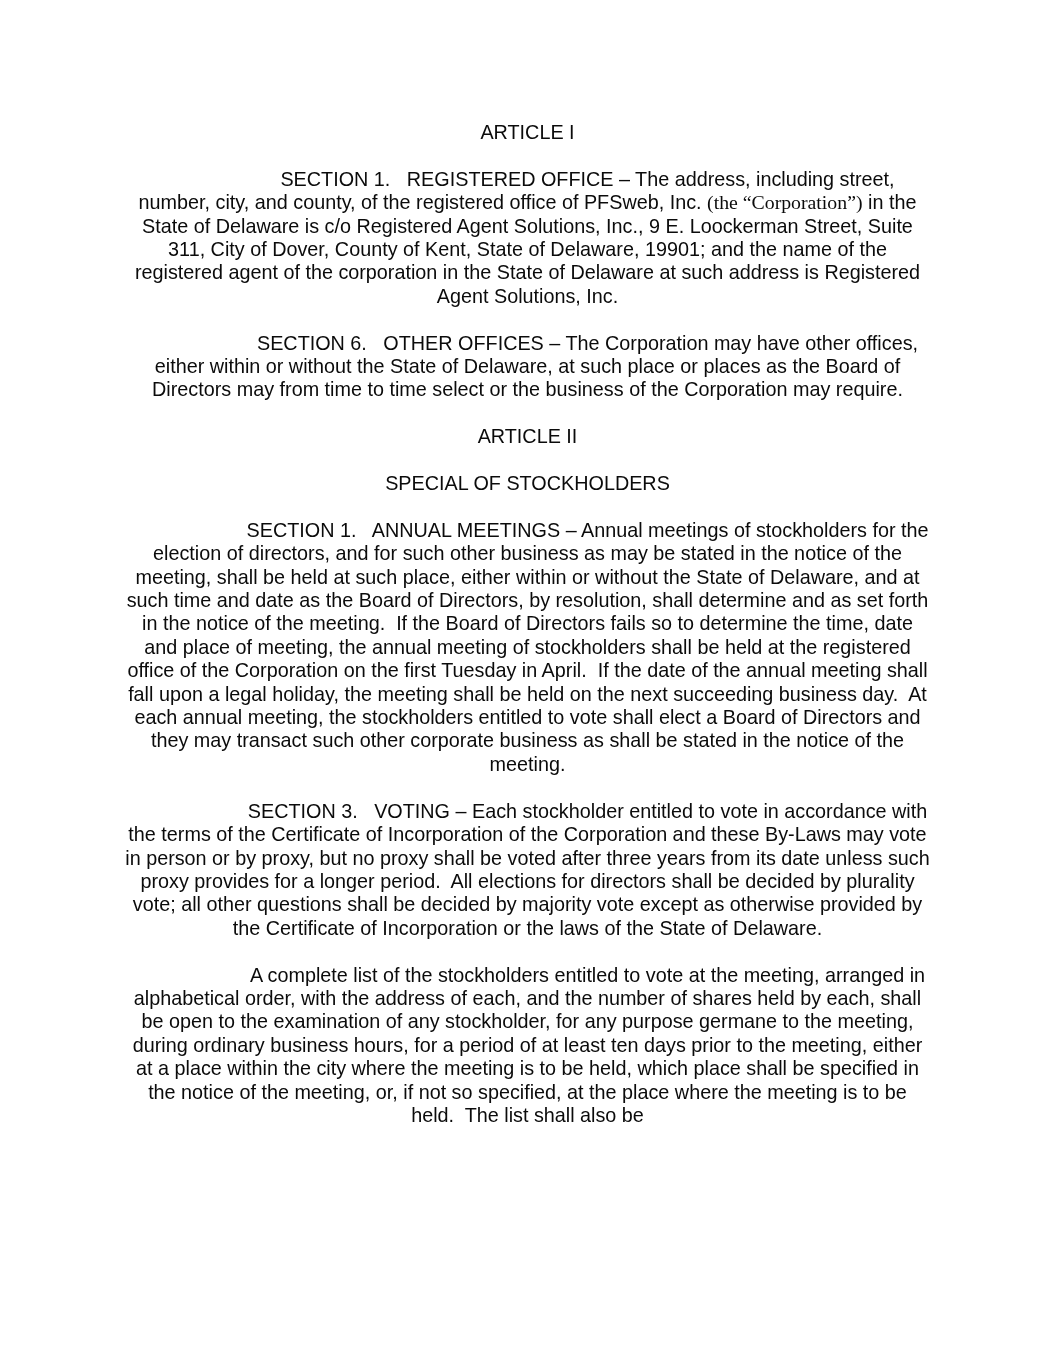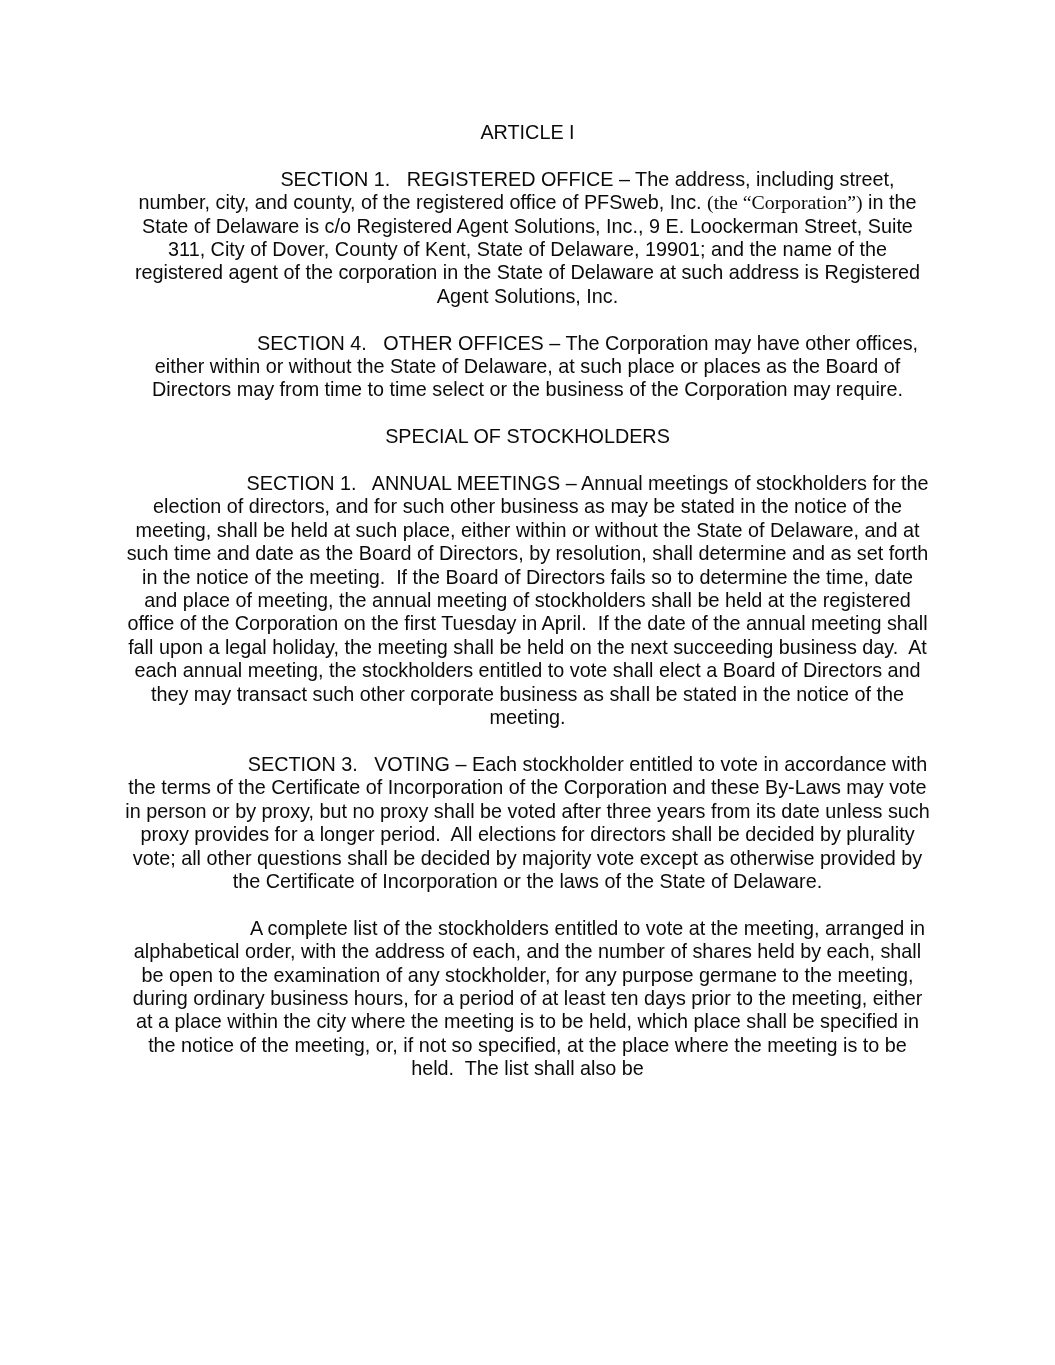--- a/index.html
+++ b/index.html
@@ -47,22 +47,23 @@
 <body>
 
 <div class="page">
   <div class="doc">
 
     <p class="hd blk">ARTICLE I</p>
 
 
     <p class="para blk"><span>SECTION 1.   REGISTERED OFFICE – The address, including street, number, city, and county, of the registered office of PFSweb, Inc. </span><span class="serif">(the “Corporation”)</span><span> in the State of Delaware is c/o Registered Agent Solutions, Inc., 9 E. Loockerman Street, Suite 311, City of Dover, County of Kent, State of Delaware, 19901; and the name of the registered agent of the corporation in the State of Delaware at such address is Registered Agent Solutions, Inc.</span></p>
 
-    <p class="para blk">SECTION 4.   OTHER OFFICES – The Corporation may have other offices, either within or without the State of Delaware, at such place or places as the Board of Directors may from time to time select or the business of the Corporation may require.</p>
+    <p class="para blk">SECTION 6.   OTHER OFFICES – The Corporation may have other offices, either within or without the State of Delaware, at such place or places as the Board of Directors may from time to time select or the business of the Corporation may require.</p>
 
+    <p class="hd blk">ARTICLE II</p>
 
     <p class="hd blk">SPECIAL OF STOCKHOLDERS</p>
 
     <p class="para blk">SECTION 1.   ANNUAL MEETINGS – Annual meetings of stockholders for the election of directors, and for such other business as may be stated in the notice of the meeting, shall be held at such place, either within or without the State of Delaware, and at such time and date as the Board of Directors, by resolution, shall determine and as set forth in the notice of the meeting.  If the Board of Directors fails so to determine the time, date and place of meeting, the annual meeting of stockholders shall be held at the registered office of the Corporation on the first Tuesday in April.  If the date of the annual meeting shall fall upon a legal holiday, the meeting shall be held on the next succeeding business day.  At each annual meeting, the stockholders entitled to vote shall elect a Board of Directors and they may transact such other corporate business as shall be stated in the notice of the meeting.</p>
 
 
     <p class="para blk">SECTION 3.   VOTING – Each stockholder entitled to vote in accordance with the terms of the Certificate of Incorporation of the Corporation and these By-Laws may vote in person or by proxy, but no proxy shall be voted after three years from its date unless such proxy provides for a longer period.  All elections for directors shall be decided by plurality vote; all other questions shall be decided by majority vote except as otherwise provided by the Certificate of Incorporation or the laws of the State of Delaware.</p>
 
     <p class="para blk">A complete list of the stockholders entitled to vote at the meeting, arranged in alphabetical order, with the address of each, and the number of shares held by each, shall be open to the examination of any stockholder, for any purpose germane to the meeting, during ordinary business hours, for a period of at least ten days prior to the meeting, either at a place within the city where the meeting is to be held, which place shall be specified in the notice of the meeting, or, if not so specified, at the place where the meeting is to be held.  The list shall also be</p>
 

